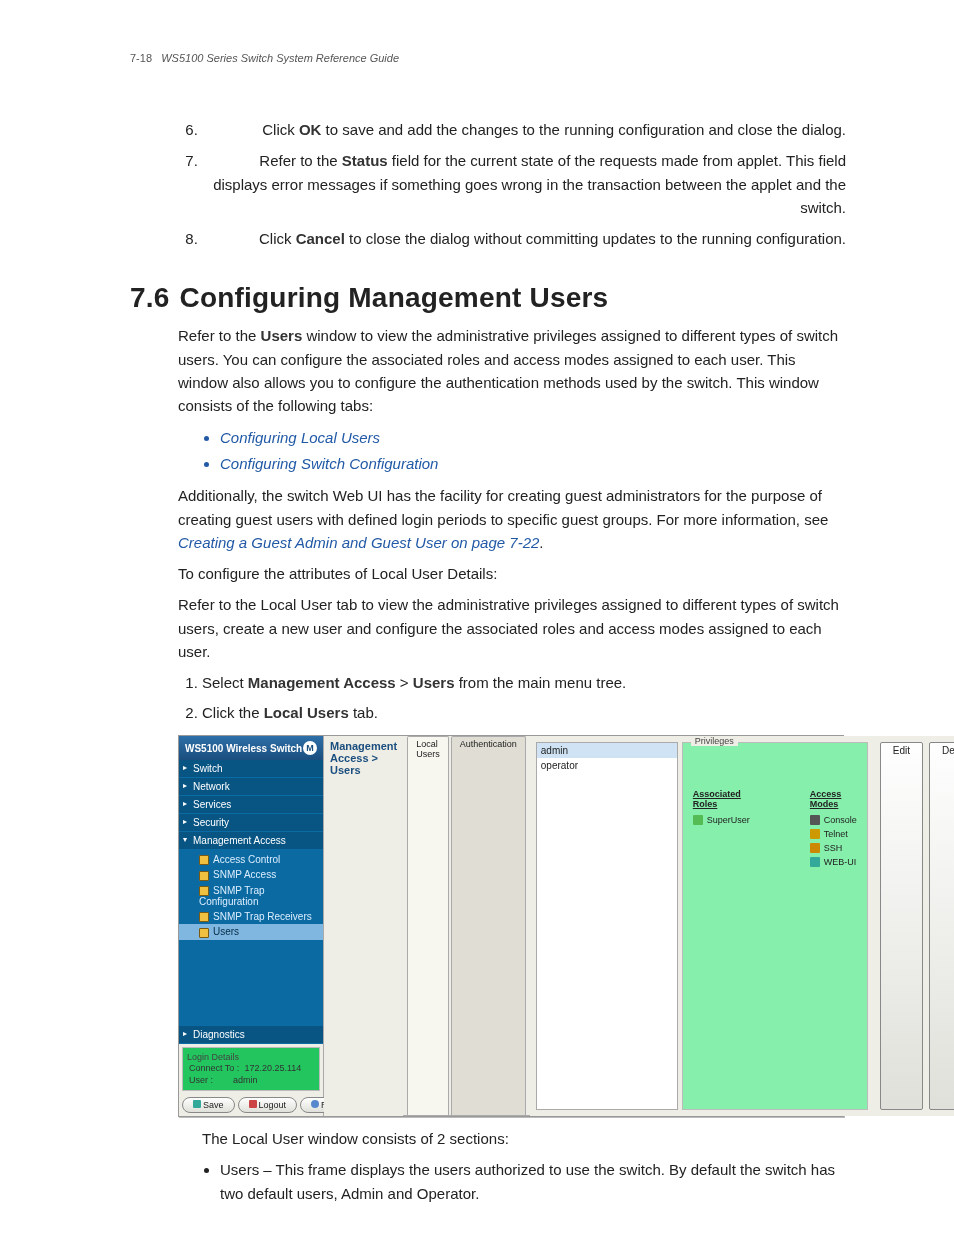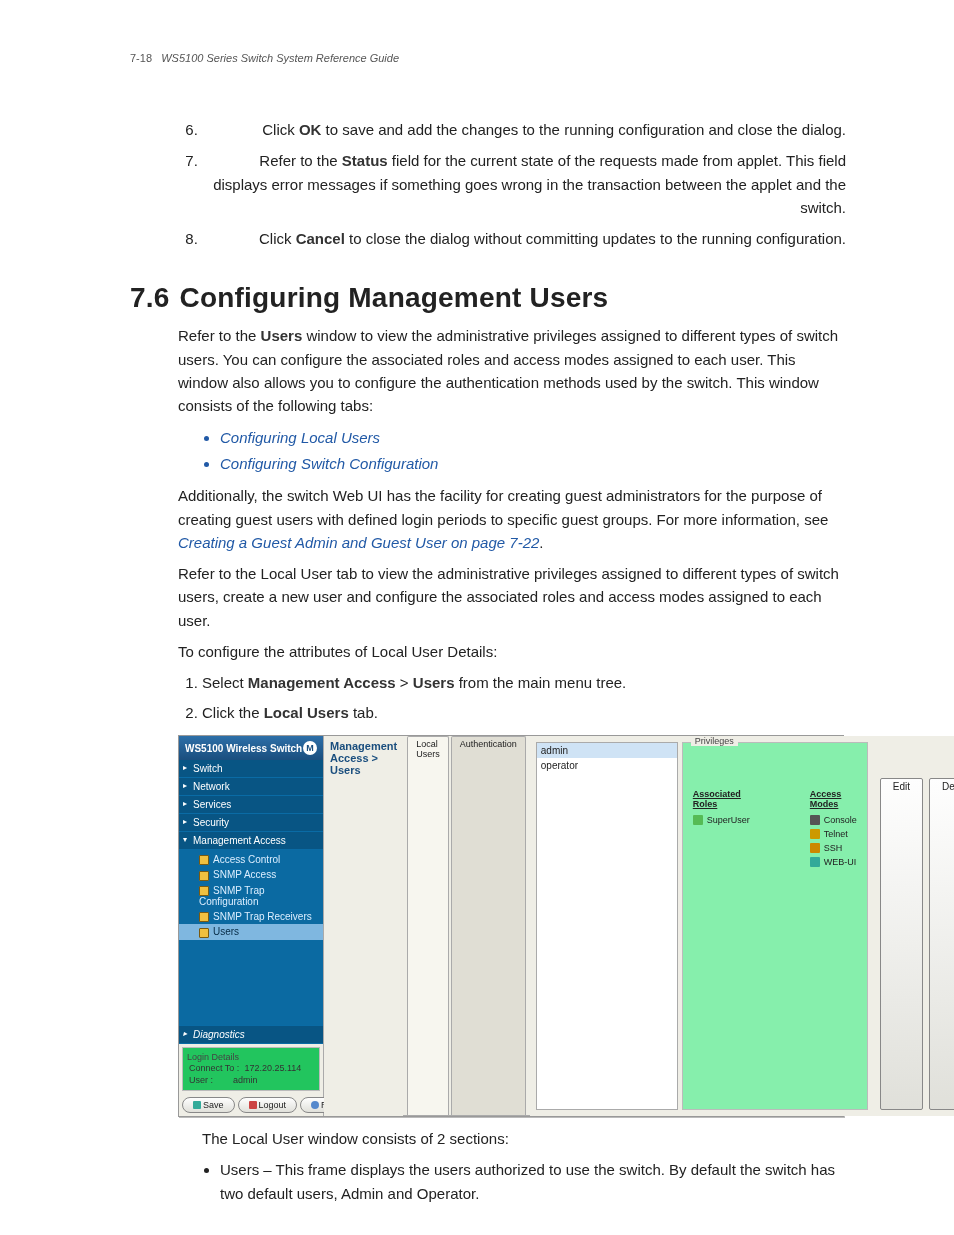--- a/index.html
+++ b/index.html
@@ -157,21 +157,20 @@
     color: #052a45;
   }
   .nav-diag {
     background: #085584;
     color: #fff;
     padding: 3px 6px 3px 14px;
     border-top: 1px solid #0a6ba5;
     border-bottom: 1px solid #0a6ba5;
     position: relative;
     margin-top: auto;
-    font-style: italic;
   }
   .nav-diag::before {
     content: "▸";
     position: absolute;
     left: 4px;
     font-size: 8px;
   }
   .spacer { flex: 1; background: #0b6aa2; min-height: 60px; }
   .login-box, .msg-box {
     background: #22c55e;
@@ -188,21 +187,21 @@
   }
   .smallbtn {
     flex: 1;
     border: 1px solid #888;
     background: linear-gradient(#fefefe,#e0e0da);
     text-align: center;
     padding: 2px 10px;
     font-size: 9px;
     border-radius: 8px;
     cursor: pointer;
-    display: flex; align-items: center; justify-content: center; gap: 2px;
+    display: flex; justify-content: center; gap: 2px;
   }
   .ic { width: 8px; height: 8px; display: inline-block; }
   .ic-save { background: #3a9; border-radius: 1px; }
   .ic-logout { background: #c44; border-radius: 1px; }
   .ic-refresh { background: #58c; border-radius: 50%; }
 
   .shot-right {
     flex: 1;
     display: flex;
     flex-direction: row;
@@ -275,21 +274,20 @@
   .action-row {
     display: flex; gap: 6px; padding: 6px;
   }
   .btn {
     border: 1px solid #888;
     background: linear-gradient(#fefefe,#e0e0da);
     padding: 2px 12px;
     font-size: 10px;
     border-radius: 2px;
     cursor: pointer;
-    margin-top: 36px;
   }
   .help-row {
     display: flex; justify-content: flex-end;
     padding: 4px 6px;
   }
   .help-btn {
     border: 1px solid #888;
     background: linear-gradient(#fefefe,#e0e0da);
     padding: 2px 8px;
     font-size: 10px;
@@ -343,22 +341,22 @@
   <ul class="bullets">
     <li>Configuring Local Users</li>
     <li>Configuring Switch Configuration</li>
   </ul>
 
   <p class="para">
     <span>Additionally, the switch Web UI has the facility for creating guest administrators for the purpose of creating guest users with defined login periods to specific guest groups. For more information, see </span><span class="link">Creating a Guest Admin and Guest User on page 7-22</span><span>.</span>
   </p>
 
 
+  <p class="para">To configure the attributes of Local User Details:</p>
   <p class="para">Refer to the Local User tab to view the administrative privileges assigned to different types of switch users, create a new user and configure the associated roles and access modes assigned to each user.</p>
-  <p class="para">To configure the attributes of Local User Details:</p>
 
   <ol class="steps2">
     <li>
       <span>Select </span><span class="bold-label">Management Access</span><span> &gt; </span><span class="bold-label">Users</span><span> from the main menu tree.</span>
     </li>
     <li>
       <span>Click the </span><span class="bold-label">Local Users</span><span> tab.</span>
     </li>
   </ol>
 

